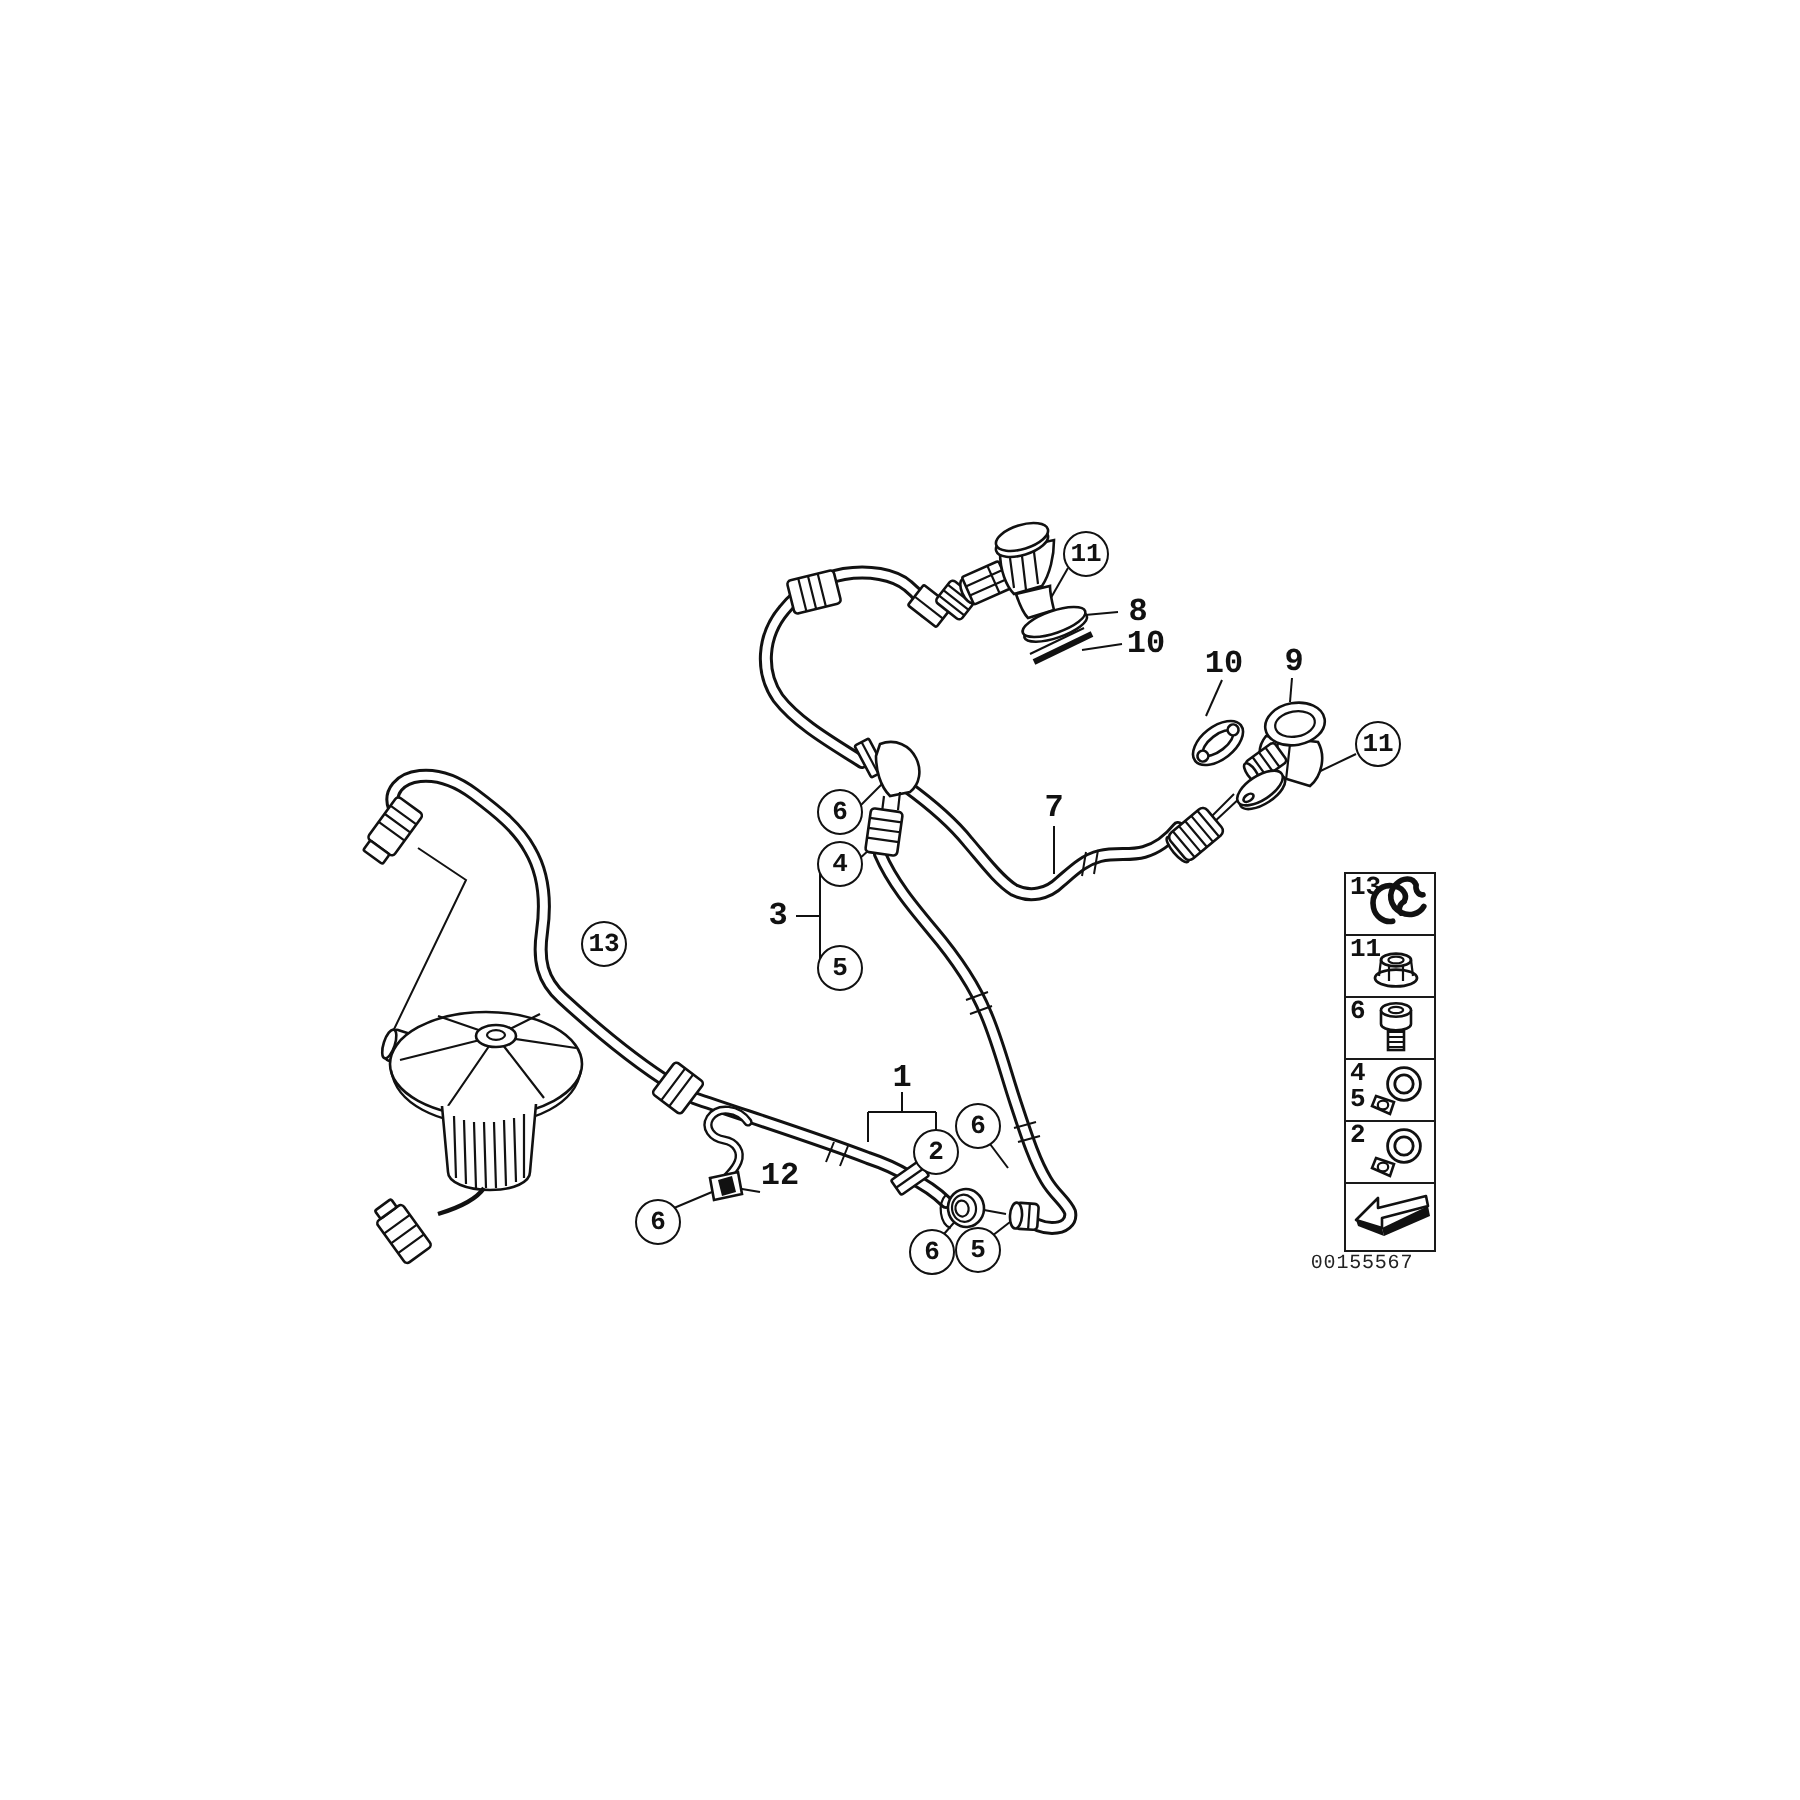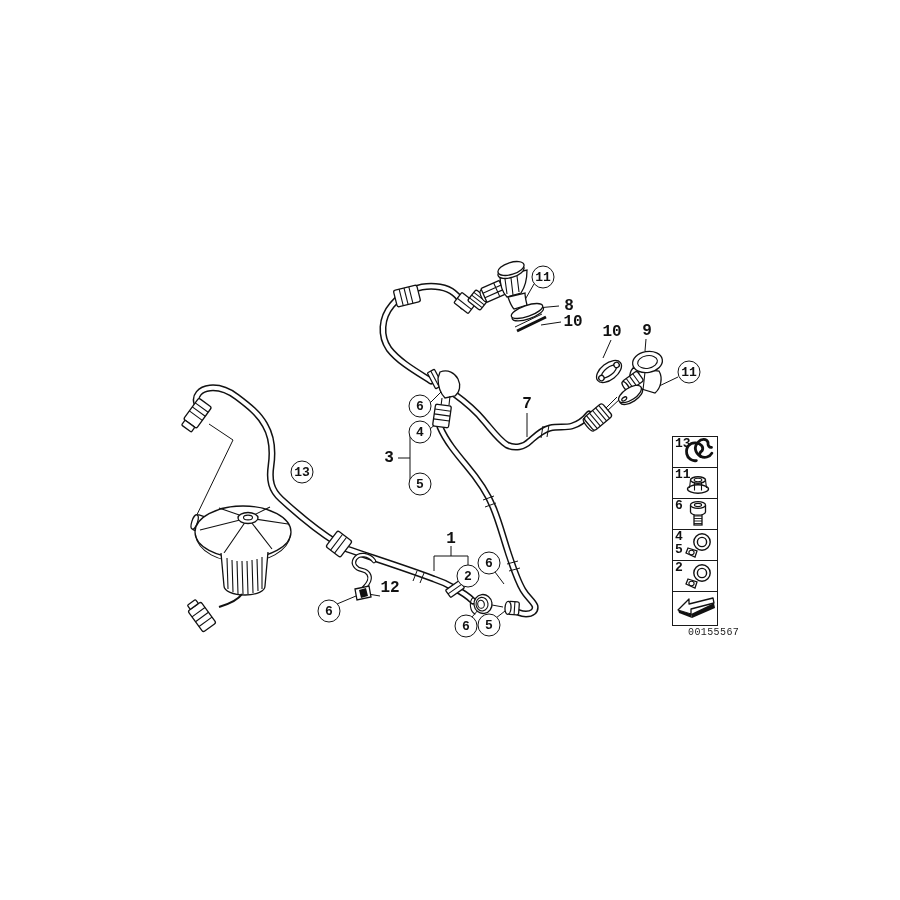--- a/index.html
+++ b/index.html
@@ -31,21 +31,21 @@
   .legend{
     position:absolute;left:672px;top:436px;width:46px;height:190px;
     border:1.4px solid #1a1a1a;box-sizing:border-box;background:#fff;
   }
   .legend-row{position:relative;height:30.1px;border-bottom:1.4px solid #1a1a1a;}
   .legend-row:last-child{border-bottom:none;}
   .lg-num{position:absolute;left:2px;top:0px;font-size:13px;font-weight:bold;line-height:1.1;}
   .lg-num2{position:absolute;left:2px;top:13px;font-size:13px;font-weight:bold;line-height:1.1;}
   .legend-row svg{position:absolute;left:0;top:0;}
   .part-number{
-    position:absolute;left:688px;top:627px;width:60px;text-align:left;
+    position:absolute;left:651px;top:627px;width:60px;text-align:center;
     font-size:10px;letter-spacing:.4px;color:#222;
   }
 </style>
 </head>
 <body>
 
 <div class="stage">
 
   <svg width="900" height="900" viewBox="0 0 900 900">
 

